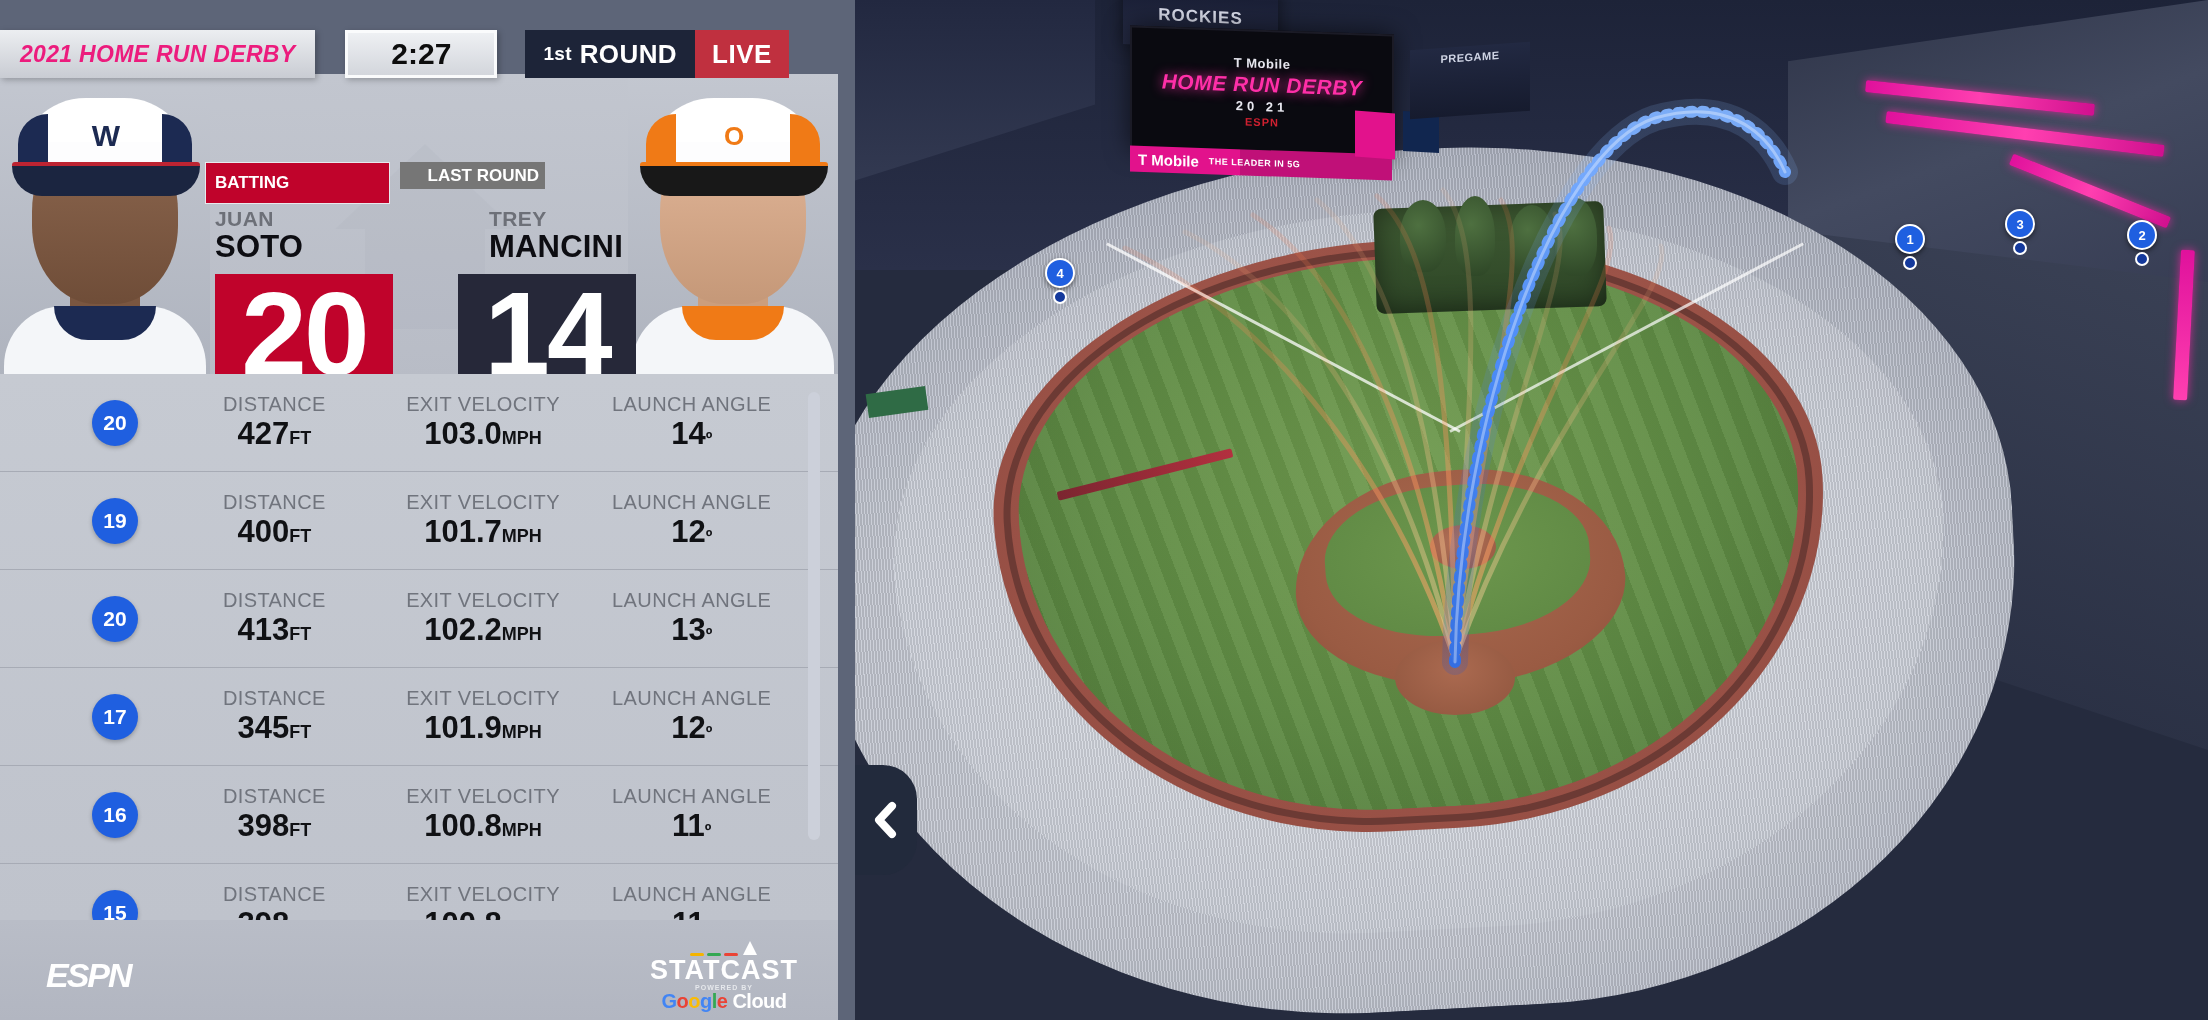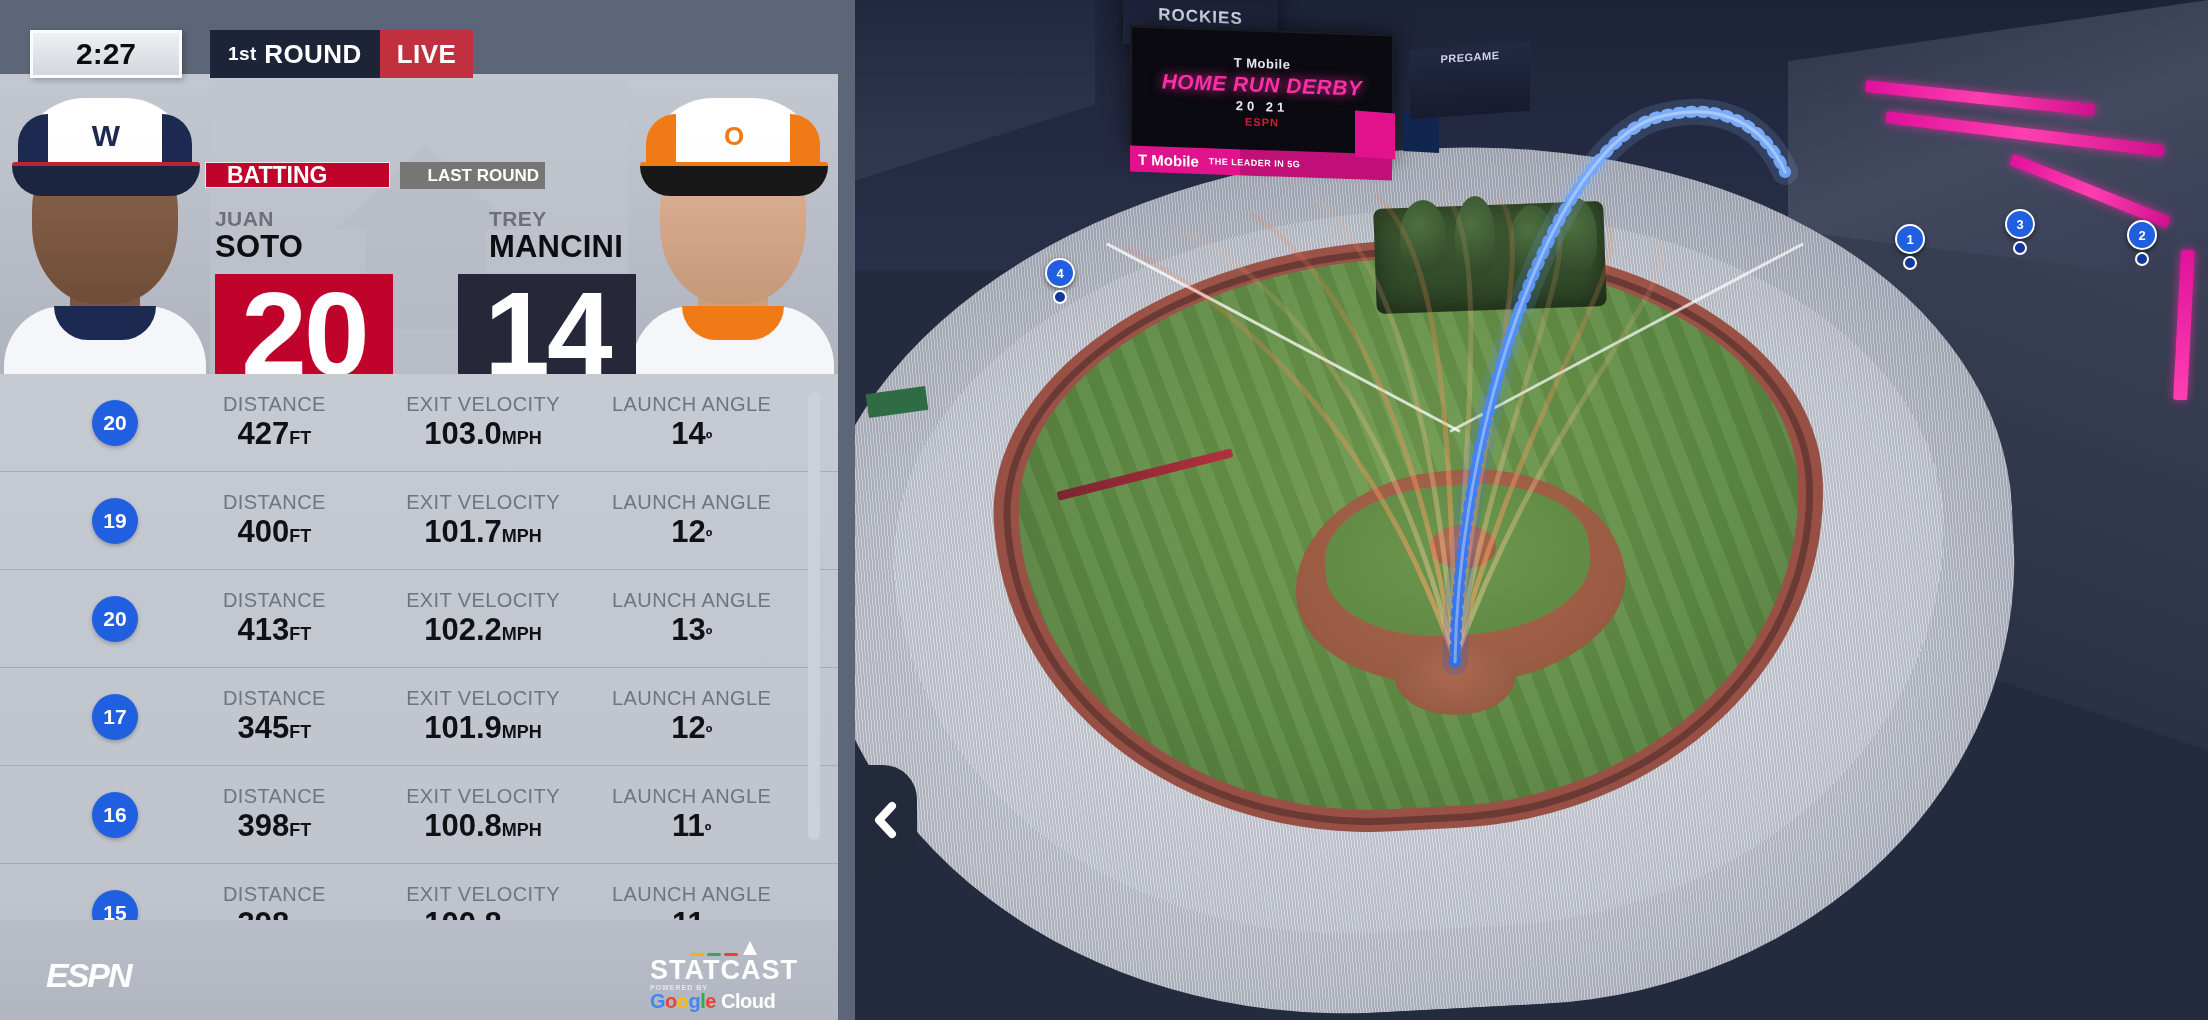--- a/index.html
+++ b/index.html
@@ -171,22 +171,22 @@
   .hs-logo.o{color:#f07a16;font-size:26px;}
   .hs-body{position:absolute;left:4px;top:232px;width:202px;height:80px;background:#f4f6f9;
     border-radius:60px 60px 0 0;}
   .hs-collar{position:absolute;left:54px;top:232px;width:102px;height:34px;border-radius:0 0 50px 50px;
     background:#1c2a52;}
   .hs-collar.o{background:#f07a16;}
   .hs-neck{position:absolute;left:70px;top:208px;width:70px;height:46px;background:#7a5640;}
   .hs-neck.r{background:#cb9e7d;}
 
   .tabs2{position:absolute;left:205px;top:88px;display:flex;gap:10px;}
-  .tab-batting{width:185px;height:26px;background:#c0032b;color:#fff;font-size:23px;font-weight:bold;
-    display:flex;align-items:center;padding-left:21px;box-sizing:border-box;border:1px solid #e8e9ed;}
+  .tab-batting{width:185px;height:42px;background:#c0032b;color:#fff;font-size:17px;font-weight:bold;
+    display:flex;align-items:center;padding-left:9px;box-sizing:border-box;border:1px solid #e8e9ed;}
   .tab-last{width:145px;height:27px;background:#767676;color:#fff;font-size:17px;font-weight:bold;
     display:flex;align-items:center;justify-content:flex-end;padding-right:6px;box-sizing:border-box;}
 
   .pname{position:absolute;top:134px;}
   .pname.l{left:215px;text-align:left;}
   .pname.r{right:215px;text-align:left;}
   .pname .first{color:#6d7078;font-size:21px;font-weight:bold;letter-spacing:.4px;line-height:1;}
   .pname .last{color:#0d0d12;font-size:31px;font-weight:bold;letter-spacing:.2px;line-height:1.05;margin-top:2px;}
 
   .scorebox{position:absolute;top:200px;width:178px;height:155px;}
@@ -210,21 +210,21 @@
   .col .val{color:#101114;font-size:31px;font-weight:bold;line-height:1.1;margin-top:3px;}
   .col .val .u{font-size:18px;font-weight:bold;letter-spacing:0;}
   .scrollbar{position:absolute;right:18px;top:18px;width:12px;height:492px;z-index:5;}
   .scroll-thumb{width:12px;height:448px;border-radius:6px;background:#ccd0da;}
 
   
   .footer{position:absolute;left:0;top:920px;width:838px;height:100px;
     background:linear-gradient(#b9bdc7,#b2b6c1);}
   .espn-logo{position:absolute;left:46px;top:36px;color:#fff;font-size:34px;font-weight:bold;
     font-style:italic;letter-spacing:-2px;}
-  .statcast{position:absolute;right:40px;top:20px;text-align:left;}
+  .statcast{position:absolute;right:40px;top:20px;text-align:center;}
   .sc-dish{display:flex;align-items:flex-end;justify-content:center;gap:3px;height:16px;}
   .sc-bar{width:14px;height:3px;border-radius:2px;}
   .sc-word{color:#fff;font-size:27px;font-weight:bold;letter-spacing:1px;line-height:1;margin-top:1px;}
   .sc-pb{color:#e6e8ec;font-size:7px;font-weight:bold;letter-spacing:1px;line-height:1;}
   .sc-g{font-size:20px;font-weight:bold;line-height:1;letter-spacing:-.5px;}
 </style>
 </head>
 <body>
 
 <div id="root">
@@ -336,20 +336,21 @@
 
   <div class="collapse-btn">
     <svg width="26" height="40" viewBox="0 0 26 40">
       <polyline points="19,6 6,20 19,34" fill="none" stroke="#ffffff" stroke-width="8" stroke-linecap="round" stroke-linejoin="round"></polyline>
     </svg>
   </div>
 
   <div class="panel">
 
     <div class="tabbar">
+      <div class="tab-title">2021 HOME RUN DERBY</div>
       <div class="tab-gap"></div>
       <div class="tab-clock">2:27</div>
       <div class="tab-gap2"></div>
       <div class="tab-round">
         <span class="sup">1st</span>&nbsp;<span>ROUND</span>
       </div>
       <div class="tab-live">LIVE</div>
     </div>
 
     <div class="matchup">

